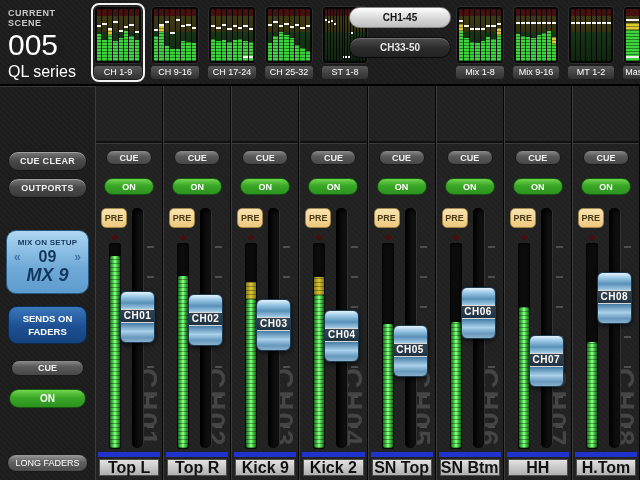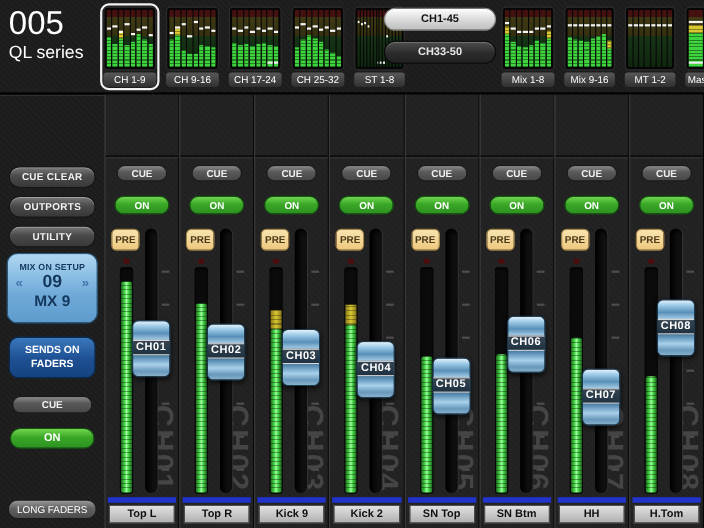--- a/index.html
+++ b/index.html
@@ -45,21 +45,21 @@
             background:linear-gradient(180deg,#7a7a7a,#4a4a4a 45%,#383838);
             border:1px solid #161616;box-shadow:inset 0 1px 0 rgba(255,255,255,.3);
             color:#f2f2f2;font-size:9px;font-weight:bold;text-align:center;line-height:18px;letter-spacing:.3px;}
   #mixpanel{position:absolute;left:6px;top:144px;width:83px;height:64px;border-radius:10px;
             background:linear-gradient(180deg,#aed7f2,#6fa9d8 60%,#5e9cce);
             border:1px solid #2a5a80;color:#13375c;text-align:center;}
   #mixpanel .mp-title{font-size:8px;font-weight:bold;margin-top:7px;letter-spacing:.2px;}
   #mixpanel .mp-row{display:flex;justify-content:space-between;align-items:center;padding:0 7px;height:20px;}
   #mixpanel .mp-arrow{font-size:12px;font-weight:bold;color:#3f76a8;}
   #mixpanel .mp-num{font-size:16px;font-weight:bold;}
-  #mixpanel .mp-name{font-size:14px;font-weight:bold;margin-top:-2px;}
+  #mixpanel .mp-name{font-size:18px;font-weight:bold;margin-top:-2px;font-style:italic;}
   #sendsbtn{position:absolute;left:8px;top:220px;width:79px;height:38px;border-radius:9px;
             background:linear-gradient(180deg,#3b78bc,#1d4f92 55%,#16437e);border:1px solid #0a2a50;
             color:#fff;font-size:9.5px;font-weight:bold;text-align:center;padding-top:6px;line-height:1.35;}
   #sidecue{position:absolute;left:11px;top:274px;width:73px;height:16px;border-radius:9px;
            background:linear-gradient(180deg,#8a8a8a,#5a5a5a 40%,#474747);border:1px solid #1a1a1a;
            color:#f0f0f0;font-size:9px;font-weight:bold;text-align:center;line-height:15px;}
   #sideon{position:absolute;left:9px;top:303px;width:77px;height:19px;border-radius:10px;
           background:linear-gradient(180deg,#72d650,#3aa727 45%,#2c9220);border:1px solid #145510;
           color:#fff;font-size:10px;font-weight:bold;text-align:center;line-height:18px;}
   #sidelong{position:absolute;left:7px;top:368px;width:81px;height:18px;border-radius:10px;
@@ -99,29 +99,30 @@
   .cap{position:absolute;left:24px;width:35px;height:52px;border-radius:6px;z-index:3;
        background:linear-gradient(180deg,#e4f2fb 0%,#9ecbe8 9%,#5890b8 22%,#bfe0f4 38%,#8abcdc 50%,
                   #4a80a8 63%,#a8d0ea 79%,#6898bc 91%,#88b0cc 100%);
        border:1px solid #1c3b52;box-shadow:0 2px 5px rgba(0,0,0,.65);}
   .cap-label{margin-top:17px;height:14px;background:rgba(16,26,36,.8);border-top:1px solid #d8d8d8;
              border-bottom:1px solid #d8d8d8;color:#fff;font-size:10px;font-weight:bold;text-align:center;
              line-height:12px;letter-spacing:.5px;}
   .color-bar{position:absolute;left:2px;right:2px;top:366px;height:5px;background:var(--chanbar);z-index:2;}
   .name-label{position:absolute;left:3px;right:3px;top:373px;height:17px;z-index:2;
               background:linear-gradient(180deg,#e2e2e2,#b0b0b0);border:1px solid #4e4e4e;
-              color:#111;font-size:10px;font-weight:bold;text-align:center;line-height:15px;}
+              color:#111;font-size:16px;font-weight:bold;text-align:center;line-height:15px;}
 </style>
 </head>
 <body>
 
 <div id="app">
 
   <div id="header">
     <div id="scene">
+      <div class="sc-label">CURRENT SCENE</div>
       <div class="sc-num">005</div>
       <div class="sc-series">QL series</div>
     </div>
     <div class="mgroup" id="mgroup-left">
         <div class="mblock selected">
           <div class="bars-box" style="width: 48px;">
             <div class="mbar">
               <div class="mfill" style="height: 52%;"></div>
               <div class="mtick" style="top: 30%;"></div>
             </div>
@@ -432,21 +433,20 @@
             </div>
           </div>
           <div class="mlabel">Master</div>
         </div>
       </div>
   </div>
 
   <div id="sidebar">
     <div class="side-btn" style="top:65px">CUE CLEAR</div>
     <div class="side-btn" style="top:92px">OUTPORTS</div>
-    <div class="side-btn" style="top:119px">UTILITY</div>
     <div id="mixpanel">
       <div class="mp-title">MIX ON SETUP</div>
       <div class="mp-row">
         <span class="mp-arrow">«</span>
         <span class="mp-num">09</span>
         <span class="mp-arrow">»</span>
       </div>
       <div class="mp-name">MX 9</div>
     </div>
     <div id="sendsbtn">SENDS ON<br>FADERS</div>

